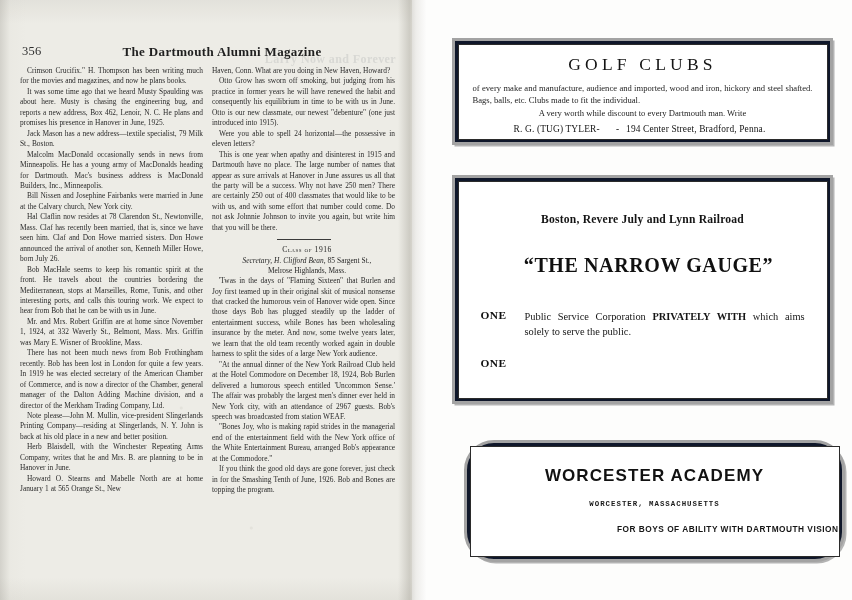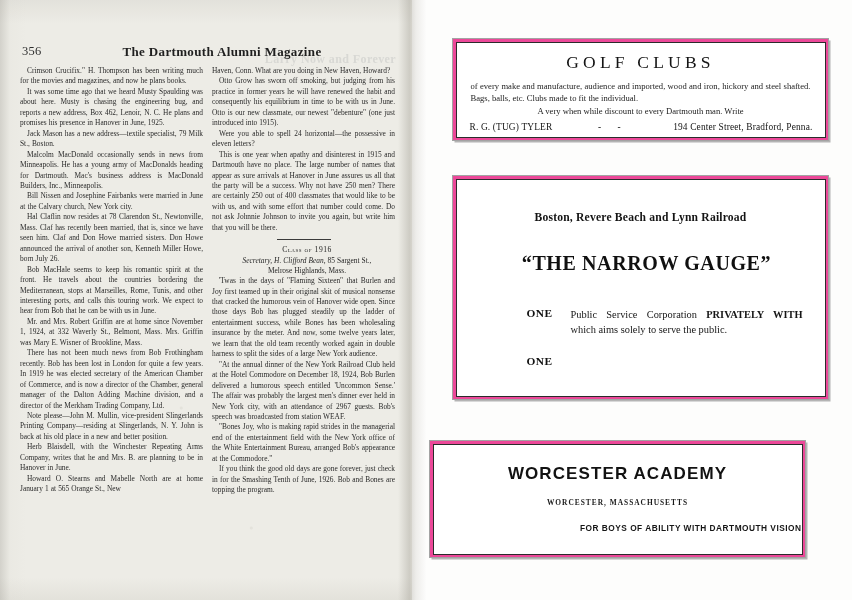--- a/index.html
+++ b/index.html
@@ -155,58 +155,58 @@
     line-height: 10.2px;
     margin: 0 0 1px 0;
     color: #272727;
     text-indent: 0;
   }
   .sec-line i { font-style: italic; }
 
   
   .ad {
     position: absolute;
-    background: #ec4899;
-    border: 1px solid #a3a3a3;
+    background: #0f172a;
+    border: 3px solid #a3a3a3;
     box-shadow: 2px 2px 0 -0.5px rgba(120,120,120,0.55);
   }
   .ad-inner {
     position: absolute;
     inset: 2.5px;
     border: 1px solid #2b2b2b;
     background: #ffffff;
     overflow: hidden;
   }
 
   #ad-golf   { left: 452px; top: 38px;  width: 375px; height: 101px; }
   #ad-narrow { left: 452px; top: 175px; width: 375px; height: 223px; }
-  #ad-worc   { left: 429px; top: 440px; width: 375px; height: 116px; }
+  #ad-worc   { left: 464px; top: 440px; width: 375px; height: 116px; border-radius: 30px; }
 
   .golf-title {
     text-align: center;
     font-size: 17.5px;
     letter-spacing: 4.2px;
     color: #141414;
     margin: 9px 0 7px 0;
     font-family: "Liberation Serif", serif;
   }
   .golf-body {
     font-size: 8.6px;
     line-height: 12.6px;
     color: #1c1c1c;
     text-align: justify;
     margin: 0 14px;
   }
   .golf-body .ctr { display: block; text-align: center; }
   .golf-addr {
-    margin: 5px 12px 0 13px;
+    margin: 5px 19px 0 13px;
     font-size: 9.4px;
     color: #141414;
     display: flex;
-    justify-content: space-between;
+    justify-content: center;
     align-items: baseline;
     letter-spacing: 0.15px;
   }
   .golf-addr .dashes { letter-spacing: 7px; }
   .golf-note {
     text-align: center;
     font-size: 7.9px;
     color: #222;
     margin-top: 4px;
   }
@@ -234,21 +234,20 @@
     display: flex;
     align-items: flex-start;
     margin-bottom: 17px;
   }
   .nar-one {
     flex: 0 0 44px;
     font-size: 11.4px;
     font-weight: bold;
     color: #111;
     letter-spacing: 0.4px;
-    margin-left: 48px;
   }
   .nar-text {
     flex: 1 1 auto;
     font-size: 10.4px;
     line-height: 15.6px;
     color: #161616;
     text-align: justify;
   }
   .nar-text .strong { font-weight: bold; }
 
@@ -261,21 +260,21 @@
     margin: 19px 0 0 0;
     font-family: "Liberation Sans", sans-serif;
   }
   .worc-city {
     text-align: center;
     font-size: 7.4px;
     font-weight: bold;
     color: #1a1a1a;
     letter-spacing: 1.0px;
     margin: 14px 0 0 0;
-    font-family: Liberation Serif, serif;
+    font-family: Liberation Mono, monospace;
   }
   .worc-tag {
     text-align: right;
     font-size: 8.3px;
     font-weight: bold;
     color: #161616;
     letter-spacing: 0.5px;
     margin: 16px 0 0 0;
     font-family: "Liberation Sans", sans-serif;
   }
@@ -347,34 +346,34 @@
   <div class="gutter"></div>
 
   <div class="page-right"></div>
 
   <div class="ad" id="ad-golf">
     <div class="ad-inner">
       <div class="golf-title">GOLF CLUBS</div>
       <div class="golf-body">
         <span>of every make and manufacture, audience and imported, wood and iron,</span>
         <span>hickory and steel shafted. Bags, balls, etc. Clubs made to fit the individual.</span>
-        <span class="ctr">A very when while discount to every Dartmouth man.   Write</span>
+        <span class="ctr">A very worth while discount to every Dartmouth man.   Write</span>
       </div>
       <div class="golf-addr">
         <span>R. G. (TUG) TYLER</span>
         <span class="dashes">-   -</span>
         <span>194 Center Street, Bradford, Penna.</span>
       </div>
       <div class="golf-note">(Dartmouth 1916)</div>
     </div>
   </div>
 
   <div class="ad" id="ad-narrow">
     <div class="ad-inner">
-      <div class="nar-sub">Boston, Revere Beach and Lynn Railroad</div>
+      <div class="nar-sub">Boston, Revere July and Lynn Railroad</div>
       <div class="nar-title">“THE NARROW GAUGE”</div>
       <div class="nar-points">
         <div class="nar-point">
           <div class="nar-one">ONE</div>
           <div class="nar-text"><span>Public Service Corporation  </span><span class="strong">PRIVATELY WITH</span><span> which aims solely to serve the public.</span></div>
         </div>
         <div class="nar-point">
           <div class="nar-one">ONE</div>
         </div>
       </div>

